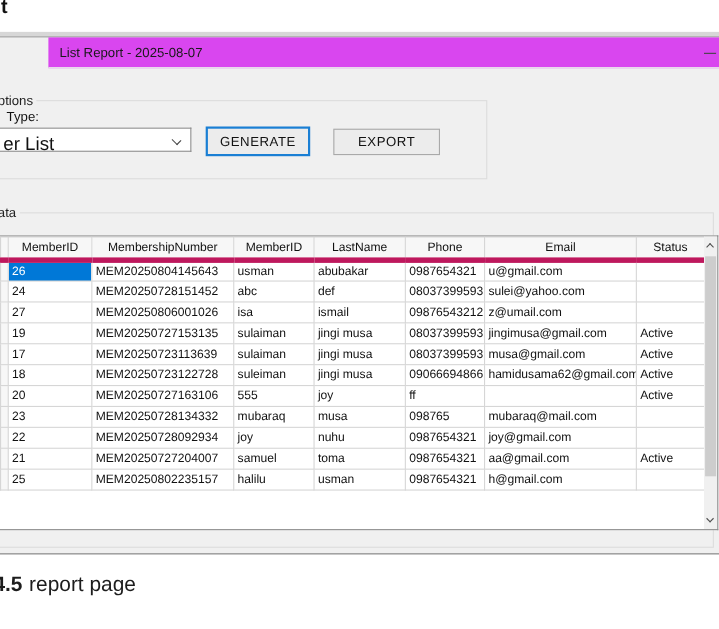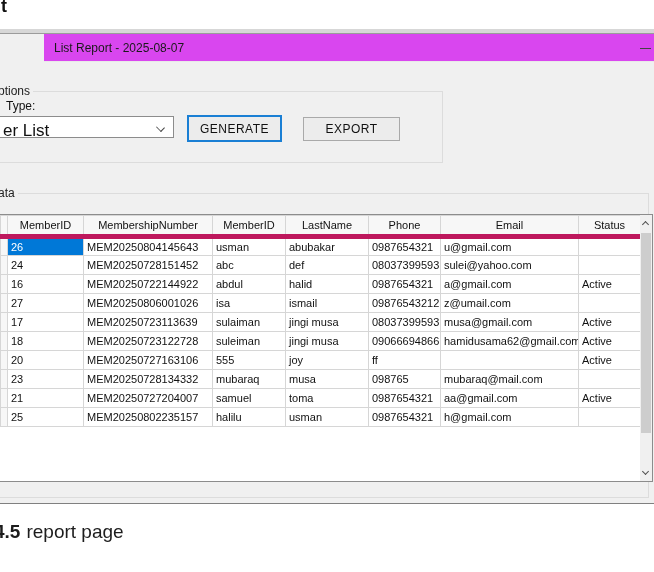--- a/index.html
+++ b/index.html
@@ -157,40 +157,40 @@
             <td>24</td>
             <td>MEM20250728151452</td>
             <td>abc</td>
             <td>def</td>
             <td>08037399593</td>
             <td>sulei@yahoo.com</td>
             <td></td>
           </tr>
           <tr>
             <td class="rowhdr"></td>
-            <td>16</td>
-            <td>MEM20250722144922</td>
-            <td>abdul</td>
-            <td>halid</td>
-            <td>0987654321</td>
-            <td>a@gmail.com</td>
-            <td>Active</td>
-          </tr>
-          <tr>
-            <td class="rowhdr"></td>
             <td>27</td>
             <td>MEM20250806001026</td>
             <td>isa</td>
             <td>ismail</td>
             <td>09876543212</td>
             <td>z@umail.com</td>
             <td></td>
           </tr>
           <tr>
             <td class="rowhdr"></td>
+            <td>19</td>
+            <td>MEM20250727153135</td>
+            <td>sulaiman</td>
+            <td>jingi musa</td>
+            <td>08037399593</td>
+            <td>jingimusa@gmail.com</td>
+            <td>Active</td>
+          </tr>
+          <tr>
+            <td class="rowhdr"></td>
             <td>17</td>
             <td>MEM20250723113639</td>
             <td>sulaiman</td>
             <td>jingi musa</td>
             <td>08037399593</td>
             <td>musa@gmail.com</td>
             <td>Active</td>
           </tr>
           <tr>
             <td class="rowhdr"></td>
@@ -213,20 +213,30 @@
             <td>Active</td>
           </tr>
           <tr>
             <td class="rowhdr"></td>
             <td>23</td>
             <td>MEM20250728134332</td>
             <td>mubaraq</td>
             <td>musa</td>
             <td>098765</td>
             <td>mubaraq@mail.com</td>
+            <td></td>
+          </tr>
+          <tr>
+            <td class="rowhdr"></td>
+            <td>22</td>
+            <td>MEM20250728092934</td>
+            <td>joy</td>
+            <td>nuhu</td>
+            <td>0987654321</td>
+            <td>joy@gmail.com</td>
             <td></td>
           </tr>
           <tr>
             <td class="rowhdr"></td>
             <td>21</td>
             <td>MEM20250727204007</td>
             <td>samuel</td>
             <td>toma</td>
             <td>0987654321</td>
             <td>aa@gmail.com</td>

